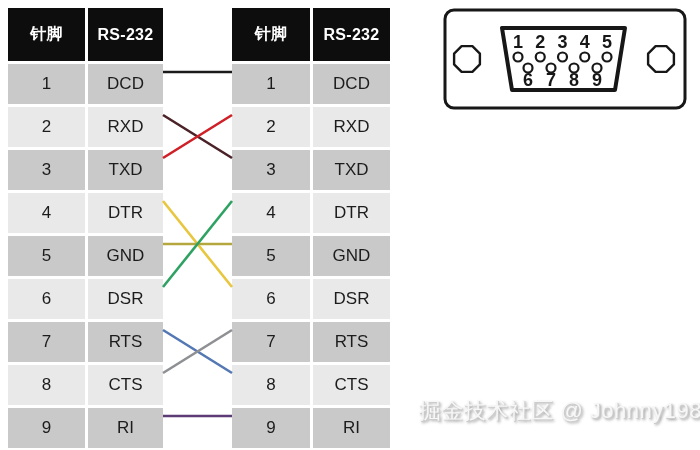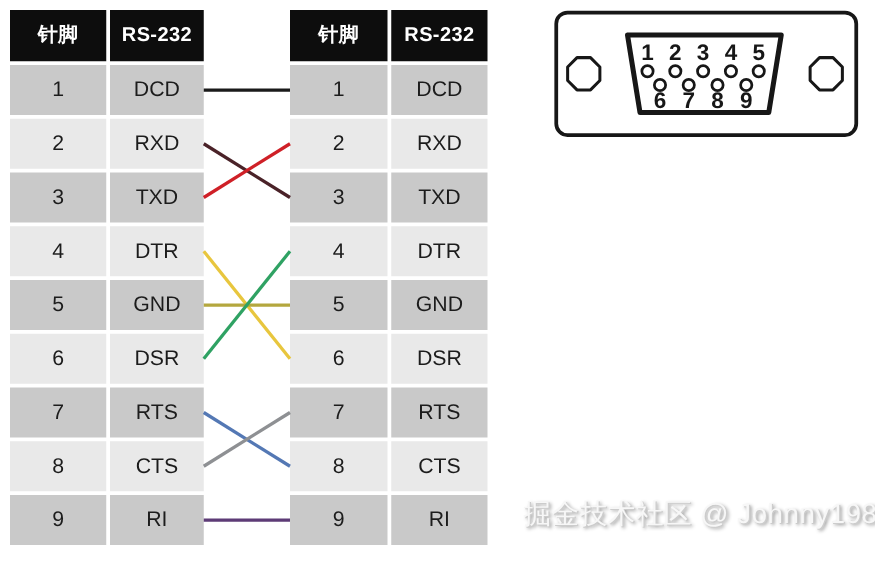--- a/index.html
+++ b/index.html
@@ -5,21 +5,21 @@
   html,body { margin:0; padding:0; background:#ffffff; }
   .canvas {
     position:relative; width:700px; height:450px; background:#ffffff;
     overflow:hidden; font-family:"Liberation Sans", sans-serif;
   }
   .pin-table { position:absolute; top:8px; display:grid; gap:3px; }
   #left-table  { left:8px;   grid-template-columns:77px 75px; }
   #right-table { left:232px; grid-template-columns:78px 77px; }
   .pin-table .th {
     background:#0d0d0d; color:#ffffff; font-weight:bold; font-size:16px;
-    height:41px; display:flex; align-items:center; justify-content:center;
+    height:53px; display:flex; align-items:center; justify-content:center;
     letter-spacing:0.3px;
   }
   .pin-table .cell {
     background:#e9e9e9; color:#1c1c1c; font-size:17px;
     height:40px; display:flex; align-items:center; justify-content:center;
   }
   .pin-table .cell.dark { background:#c9c9c9; }
   svg.overlay { position:absolute; left:0; top:0; pointer-events:none; }
   .watermark {
     position:absolute; top:396px; right:-2px; white-space:nowrap;

